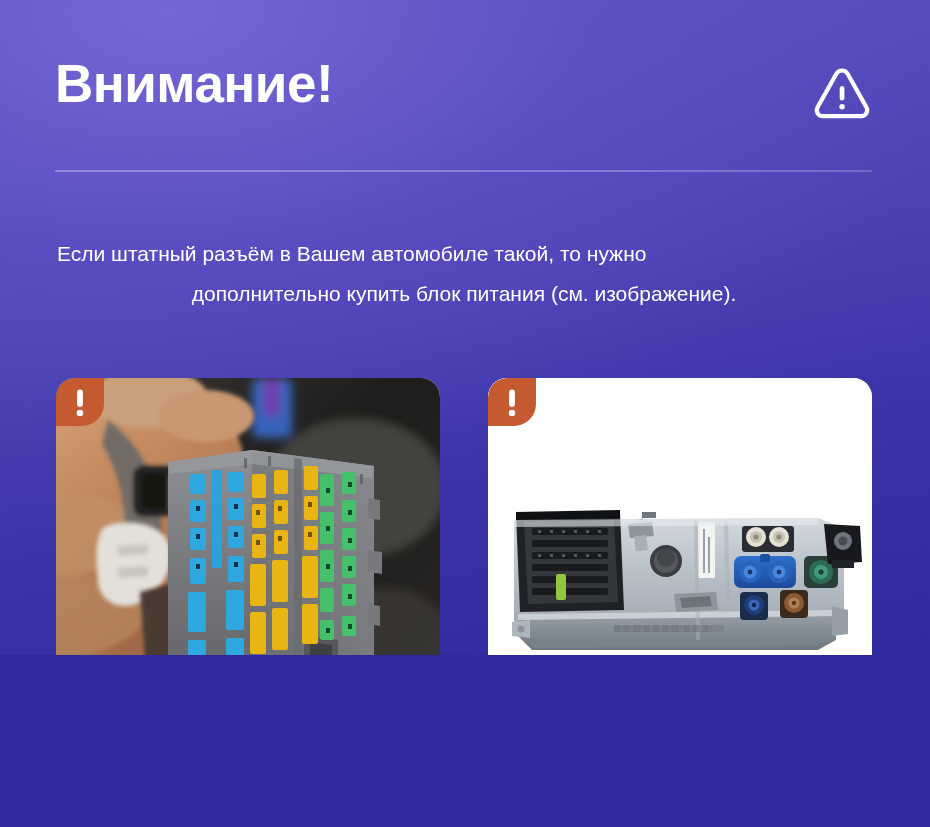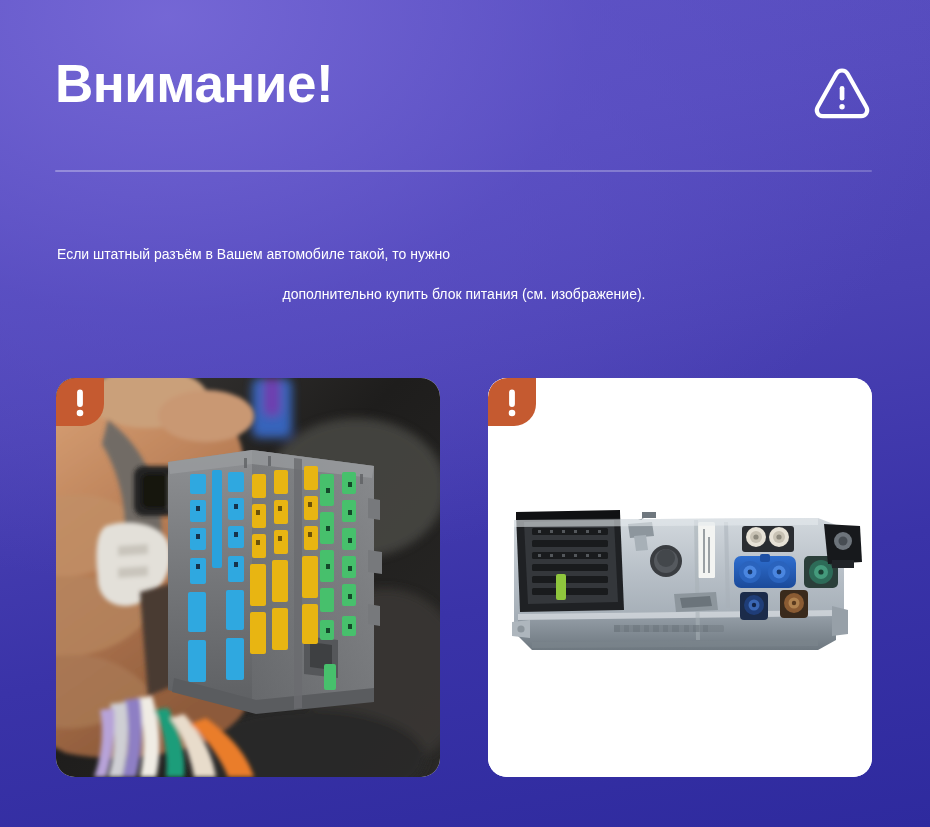--- a/index.html
+++ b/index.html
@@ -7,21 +7,21 @@
     padding: 0;
     background: #2e2a9e;
   }
   body {
     font-family: "Liberation Sans", sans-serif;
     -webkit-font-smoothing: antialiased;
   }
   .page {
     position: relative;
     width: 930px;
-    height: 827px;
+    height: 655px;
     overflow: hidden;
     background:
       radial-gradient(120% 95% at 18% 2%, rgba(118,104,214,0.95) 0%, rgba(96,84,200,0.55) 38%, rgba(70,60,175,0.0) 72%),
       linear-gradient(170deg, #5b51c2 0%, #554bbd 22%, #4a41b3 45%, #3a33a8 70%, #2e2a9e 100%);
   }
 
   
   .header {
     position: absolute;
     left: 55px;
@@ -58,21 +58,21 @@
     border-radius: 2px;
   }
 
   
   .body-text {
     position: absolute;
     left: 57px;
     top: 234px;
     width: 814px;
     margin: 0;
-    font-size: 14px;
+    font-size: 21px;
     line-height: 40px;
     color: #ffffff;
     text-align: justify;
     font-weight: 500;
   }
   .body-text .line-last { text-align: center; display: block; }
 
   
   .cards {
     position: absolute;

